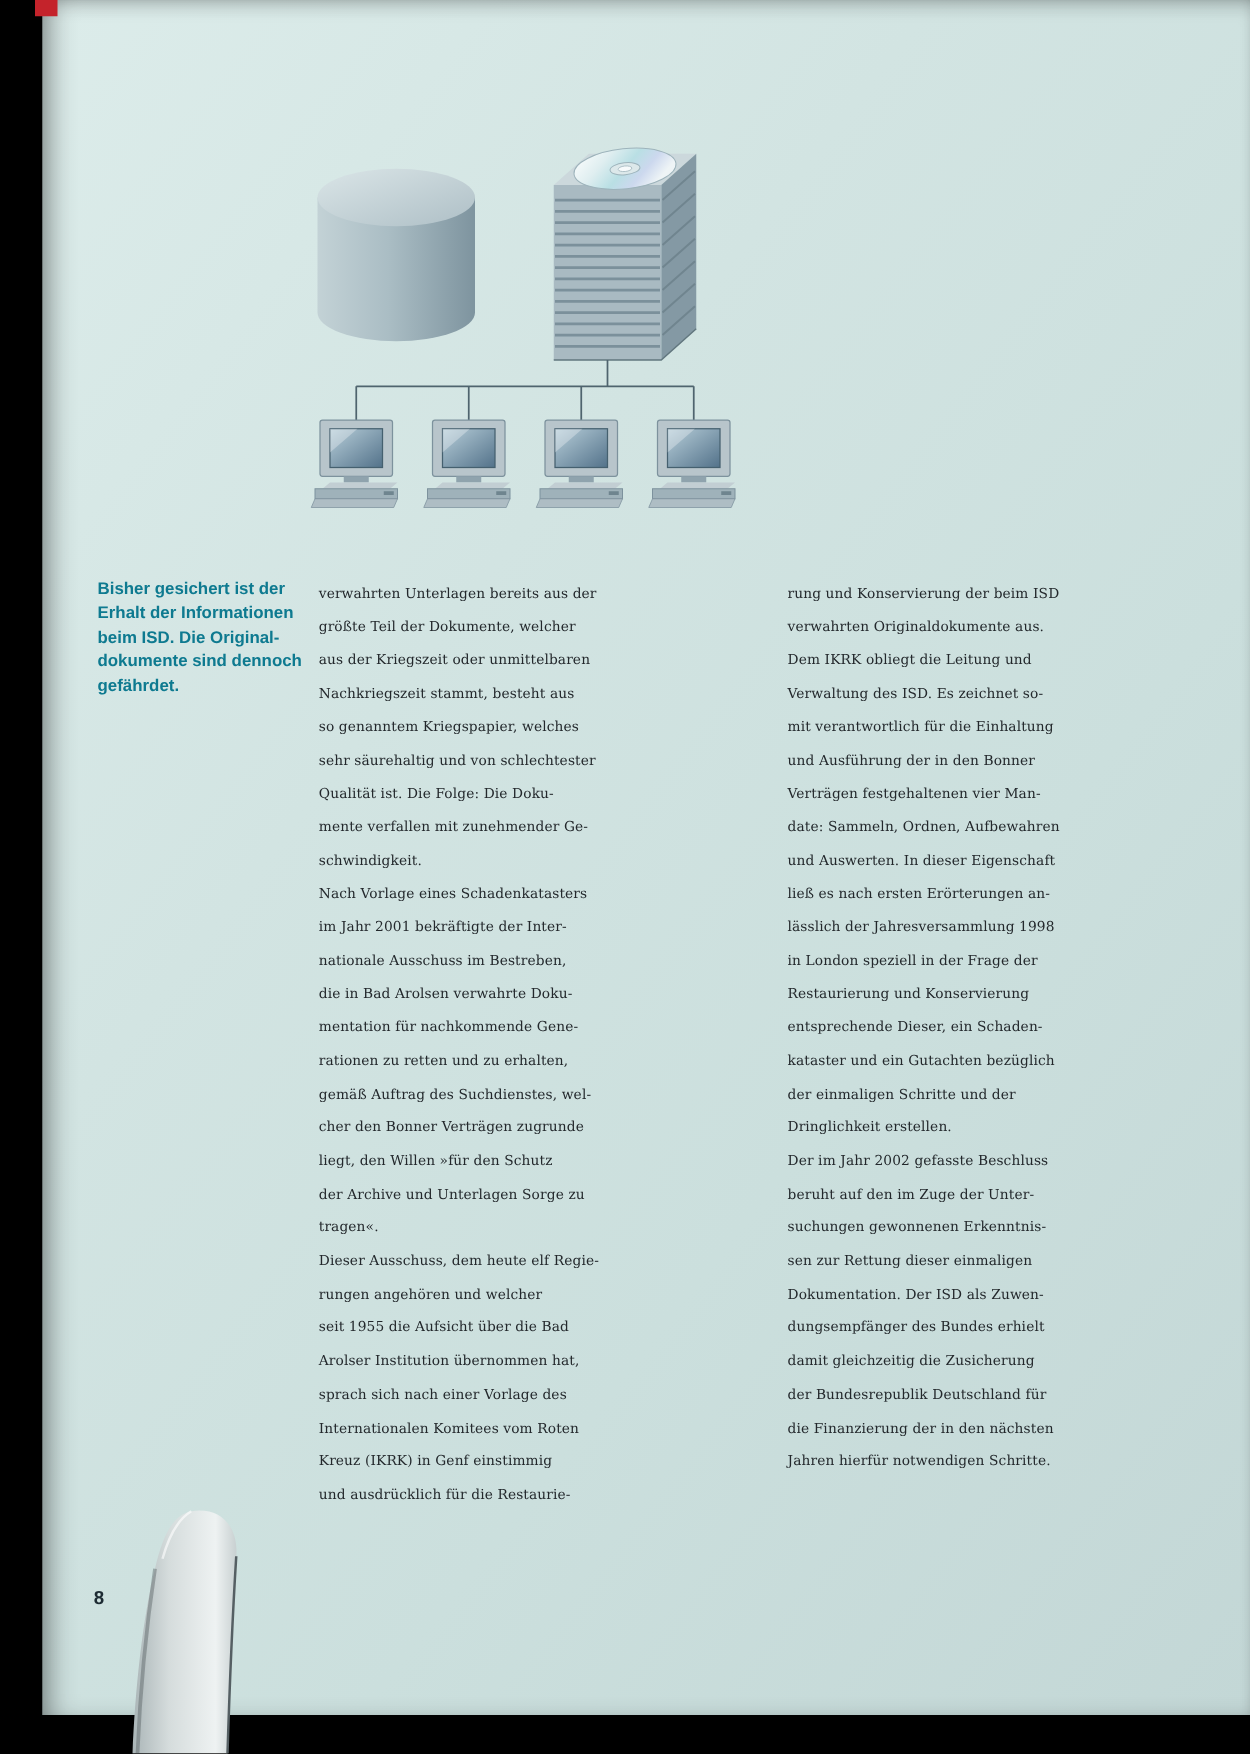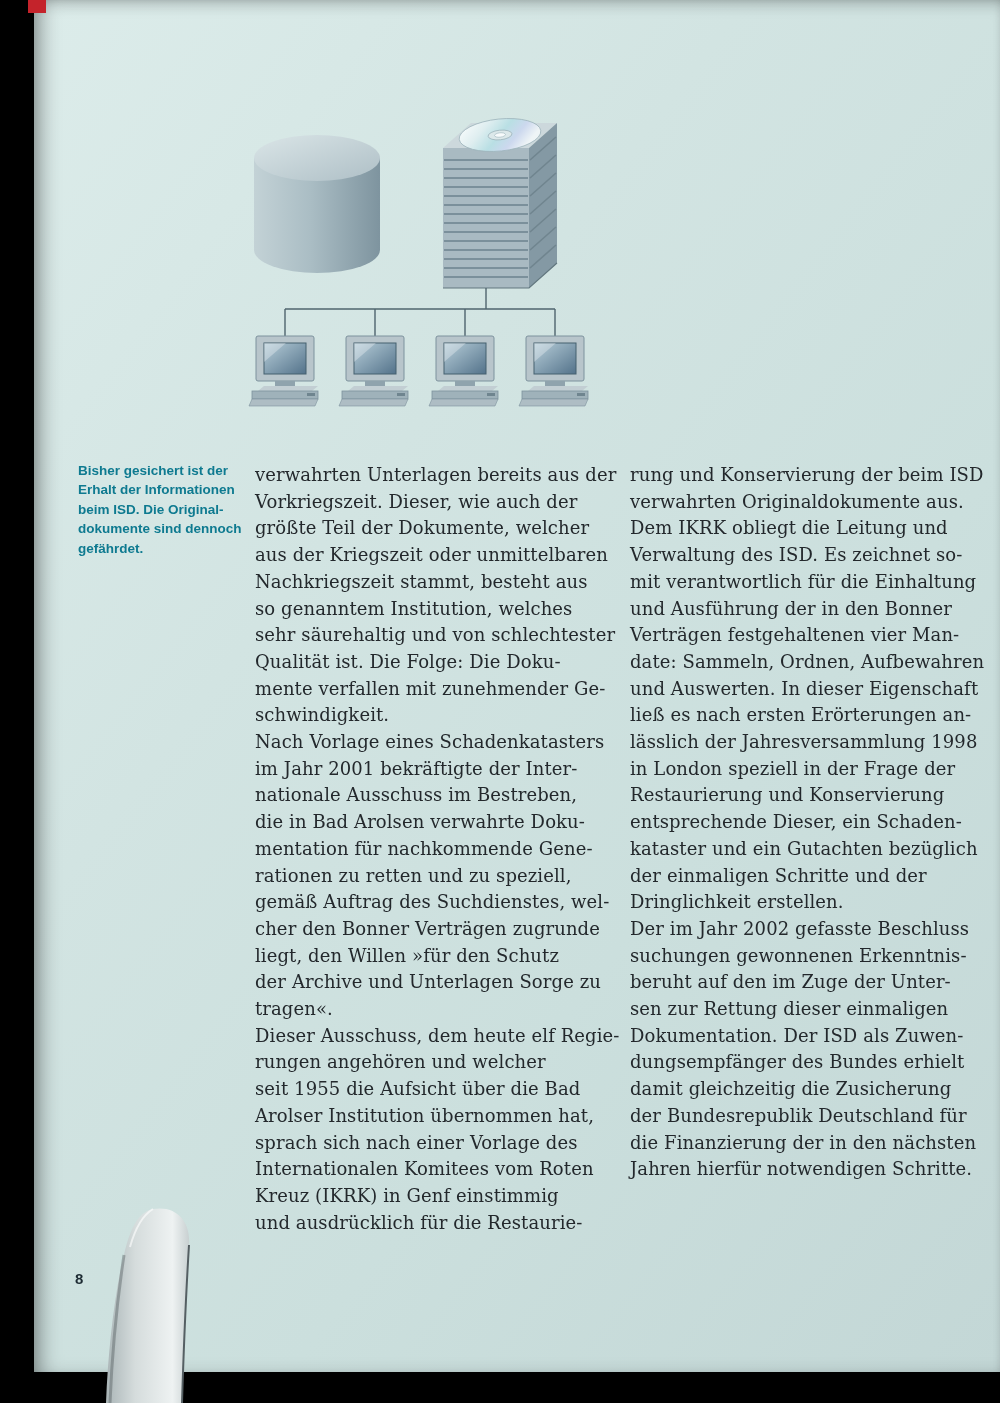--- a/index.html
+++ b/index.html
@@ -40,21 +40,21 @@
     font-family: "Liberation Sans", sans-serif;
     font-weight: 700;
     font-size: 13.5px;
     line-height: 19.4px;
     color: #0e7a90;
   }
   .bodycol {
     position: absolute;
     top: 462px;
     width: 350px;
-    font-size: 18px;
+    font-size: 11px;
     line-height: 26.7px;
     color: #23282c;
     letter-spacing: 0.1px;
   }
   .bodycol.left  { left: 221px; }
   .bodycol.right { left: 596px; }
   .line { white-space: nowrap; }
   .page-number {
     position: absolute;
     left: 41px; top: 1270px;
@@ -146,35 +146,34 @@
     <div class="caption">
         <div class="line">Bisher gesichert ist der</div>
         <div class="line">Erhalt der Informationen</div>
         <div class="line">beim ISD. Die Original-</div>
         <div class="line">dokumente sind dennoch</div>
         <div class="line">gefährdet.</div>
       </div>
 
     <div class="bodycol left">
         <div class="line">verwahrten Unterlagen bereits aus der</div>
-        <div class="line">Vorkriegszeit. Dieser, wie auch der</div>
         <div class="line">größte Teil der Dokumente, welcher</div>
         <div class="line">aus der Kriegszeit oder unmittelbaren</div>
         <div class="line">Nachkriegszeit stammt, besteht aus</div>
-        <div class="line">so genanntem Institution, welches</div>
+        <div class="line">so genanntem Kriegspapier, welches</div>
         <div class="line">sehr säurehaltig und von schlechtester</div>
         <div class="line">Qualität ist. Die Folge: Die Doku-</div>
         <div class="line">mente verfallen mit zunehmender Ge-</div>
         <div class="line">schwindigkeit.</div>
         <div class="line">Nach Vorlage eines Schadenkatasters</div>
         <div class="line">im Jahr 2001 bekräftigte der Inter-</div>
         <div class="line">nationale Ausschuss im Bestreben,</div>
         <div class="line">die in Bad Arolsen verwahrte Doku-</div>
         <div class="line">mentation für nachkommende Gene-</div>
-        <div class="line">rationen zu retten und zu speziell,</div>
+        <div class="line">rationen zu retten und zu erhalten,</div>
         <div class="line">gemäß Auftrag des Suchdienstes, wel-</div>
         <div class="line">cher den Bonner Verträgen zugrunde</div>
         <div class="line">liegt, den Willen »für den Schutz</div>
         <div class="line">der Archive und Unterlagen Sorge zu</div>
         <div class="line">tragen«.</div>
         <div class="line">Dieser Ausschuss, dem heute elf Regie-</div>
         <div class="line">rungen angehören und welcher</div>
         <div class="line">seit 1955 die Aufsicht über die Bad</div>
         <div class="line">Arolser Institution übernommen hat,</div>
         <div class="line">sprach sich nach einer Vorlage des</div>
@@ -194,22 +193,22 @@
         <div class="line">und Auswerten. In dieser Eigenschaft</div>
         <div class="line">ließ es nach ersten Erörterungen an-</div>
         <div class="line">lässlich der Jahresversammlung 1998</div>
         <div class="line">in London speziell in der Frage der</div>
         <div class="line">Restaurierung und Konservierung</div>
         <div class="line">entsprechende Dieser, ein Schaden-</div>
         <div class="line">kataster und ein Gutachten bezüglich</div>
         <div class="line">der einmaligen Schritte und der</div>
         <div class="line">Dringlichkeit erstellen.</div>
         <div class="line">Der im Jahr 2002 gefasste Beschluss</div>
+        <div class="line">beruht auf den im Zuge der Unter-</div>
         <div class="line">suchungen gewonnenen Erkenntnis-</div>
-        <div class="line">beruht auf den im Zuge der Unter-</div>
         <div class="line">sen zur Rettung dieser einmaligen</div>
         <div class="line">Dokumentation. Der ISD als Zuwen-</div>
         <div class="line">dungsempfänger des Bundes erhielt</div>
         <div class="line">damit gleichzeitig die Zusicherung</div>
         <div class="line">der Bundesrepublik Deutschland für</div>
         <div class="line">die Finanzierung der in den nächsten</div>
         <div class="line">Jahren hierfür notwendigen Schritte.</div>
       </div>
 
     <div class="page-number">8</div>

